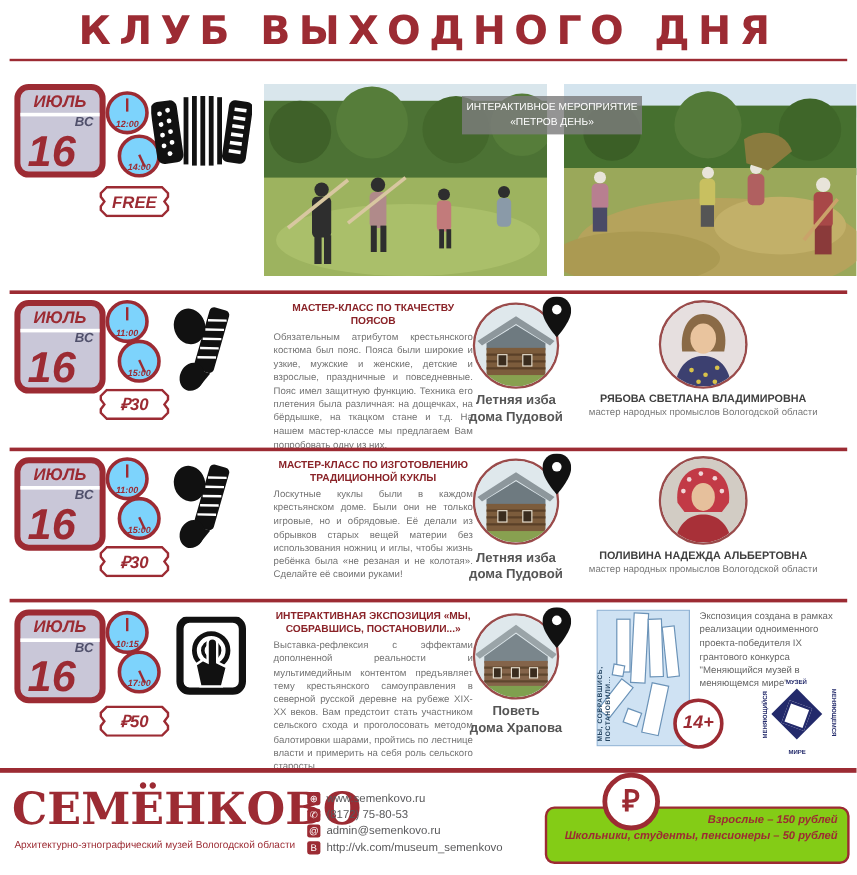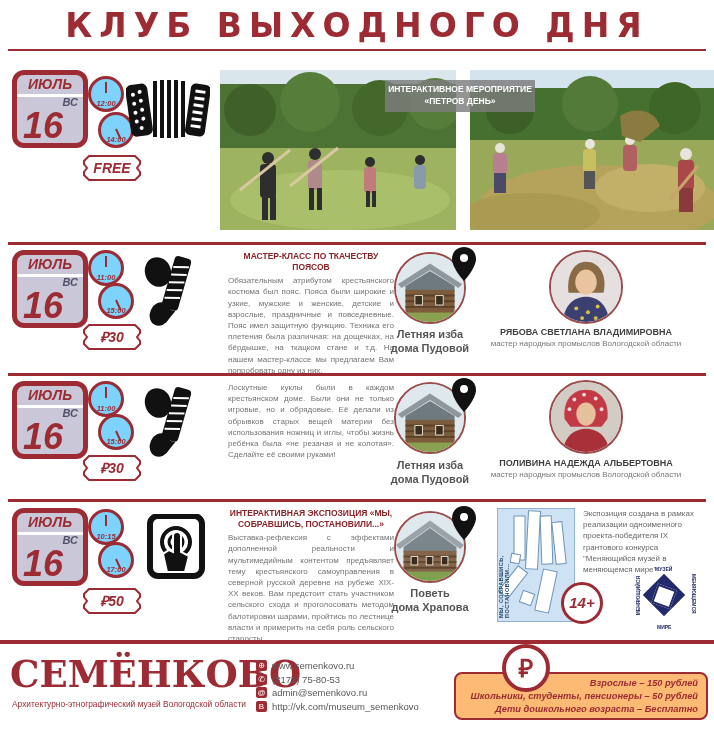--- a/index.html
+++ b/index.html
@@ -47,21 +47,21 @@
   .pin{position:absolute;left:452px;top:0px;}
   .venue-cap{position:absolute;left:370px;top:80px;width:120px;text-align:center;
              color:#555;font-weight:bold;font-size:11px;line-height:1.3;}
   .venue-cap span{display:block;}
   .person-cap{position:absolute;left:462px;top:80px;width:248px;text-align:center;}
   .pname{color:#3f3f3f;font-weight:bold;font-size:9px;}
   .prole{color:#777;font-size:8px;margin-top:2px;}
   
   .photo{position:absolute;top:6px;height:160px;overflow:hidden;}
   .photo-cap{position:absolute;left:385px;top:16px;width:146px;padding:4px 2px;
-             background:rgba(125,125,125,.82);color:#fff;font-weight:bold;font-size:8.5px;
+             background:rgba(125,125,125,.82);color:#fff;font-weight:normal;font-size:8.5px;
              text-align:center;line-height:1.4;z-index:3;}
   .photo-cap span{display:block;}
   
   .mini-poster{position:absolute;left:497px;top:4px;width:78px;height:114px;}
   .vtext{position:absolute;left:1px;top:4px;height:106px;writing-mode:vertical-rl;
          transform:rotate(180deg);font-size:5.5px;letter-spacing:.5px;color:#274763;font-weight:bold;}
   .grant{position:absolute;left:583px;top:4px;width:124px;color:#666;font-size:8px;line-height:1.4;}
   .age{position:absolute;left:561px;top:78px;width:36px;height:36px;border:3px solid #9c2b33;
        border-radius:50%;color:#9c2b33;font-size:15px;font-weight:bold;font-style:italic;
        text-align:center;line-height:36px;background:#fff;}
@@ -78,21 +78,21 @@
   .footer-divider{position:absolute;top:640px;left:0;width:714px;height:4px;background:#9c2b33;}
   .museum-logo{position:absolute;left:10px;top:652px;width:246px;color:#9c2b33;
                font-family:"DejaVu Serif",serif;font-size:37px;font-weight:bold;letter-spacing:0px;}
   .tagline{position:absolute;left:12px;top:699px;width:246px;color:#9c2b33;font-size:8.4px;}
   .contacts{position:absolute;left:256px;top:659px;}
   .contact{display:flex;align-items:center;height:13.5px;}
   .cicon{width:11px;height:11px;background:#9c2b33;color:#fff;font-size:8px;line-height:11px;
          text-align:center;border-radius:2px;margin-right:5px;flex:0 0 auto;}
   .ctext{color:#58585a;font-size:9.5px;}
   .price-box{position:absolute;left:454px;top:672px;width:250px;height:44px;border:2px solid #9c2b33;
-             border-radius:8px;background:#fdba74;}
+             border-radius:8px;background:#84cc16;}
   .price-lines{position:absolute;right:8px;top:3px;text-align:right;color:#9c2b33;
                font-size:9.3px;font-style:italic;font-weight:bold;line-height:13px;}
   .rub-circle{position:absolute;left:502px;top:644px;width:40px;height:40px;border:4px solid #9c2b33;
               border-radius:50%;background:#fff;color:#9c2b33;font-size:25px;font-weight:bold;
               text-align:center;line-height:40px;z-index:2;}
 </style>
 </head>
 <body>
 
 <div class="poster">
@@ -344,20 +344,21 @@
               <line x1="25" y1="32" x2="40" y2="28"></line>
               <line x1="25" y1="40" x2="40" y2="36"></line>
               <line x1="25" y1="48" x2="40" y2="44"></line>
             </g>
           <polygon points="26,58 39,58 33,72" fill="#111"></polygon>
           </g>
         <ellipse cx="18" cy="62" rx="10" ry="12" fill="#111" transform="rotate(24 18 62)"></ellipse>
       </svg>
     </div>
     <div class="evt-text">
+      <div class="evt-title">МАСТЕР-КЛАСС ПО ИЗГОТОВЛЕНИЮ ТРАДИЦИОННОЙ КУКЛЫ</div>
       <div class="evt-desc">Лоскутные куклы были в каждом крестьянском доме. Были они не только игровые, но и обрядовые. Её делали из обрывков старых вещей материи без использования ножниц и иглы, чтобы жизнь ребёнка была «не резаная и не колотая». Сделайте её своими руками!</div>
     </div>
     <div class="circle venue" style="top:4px">
       <svg width="68" height="68" viewBox="0 0 72 72">
           <rect width="72" height="72" fill="#dfe8ec"></rect>
         <polygon points="2,32 36,10 70,32 66,36 36,17 6,36" fill="#8d979c"></polygon>
         <polygon points="10,34 36,18 62,34 62,40 10,40" fill="#6e7a80"></polygon>
         <rect x="10" y="38" width="52" height="26" fill="#7c5c3c"></rect>
         <g stroke="#5a4028" stroke-width="2">
             <line x1="10" y1="44" x2="62" y2="44"></line>
@@ -514,17 +515,16 @@
       <span class="cicon">B</span>
       <span class="ctext">http://vk.com/museum_semenkovo</span>
     </div>
   </div>
 
   <div class="rub-circle">₽</div>
   <div class="price-box">
     <div class="price-lines">
       <div>Взрослые  –  150 рублей</div>
       <div>Школьники, студенты, пенсионеры  –  50 рублей</div>
-      <div>Дети дошкольного возраста  –  Бесплатно</div>
     </div>
   </div>
 
 </div>
 
 </body></html>

